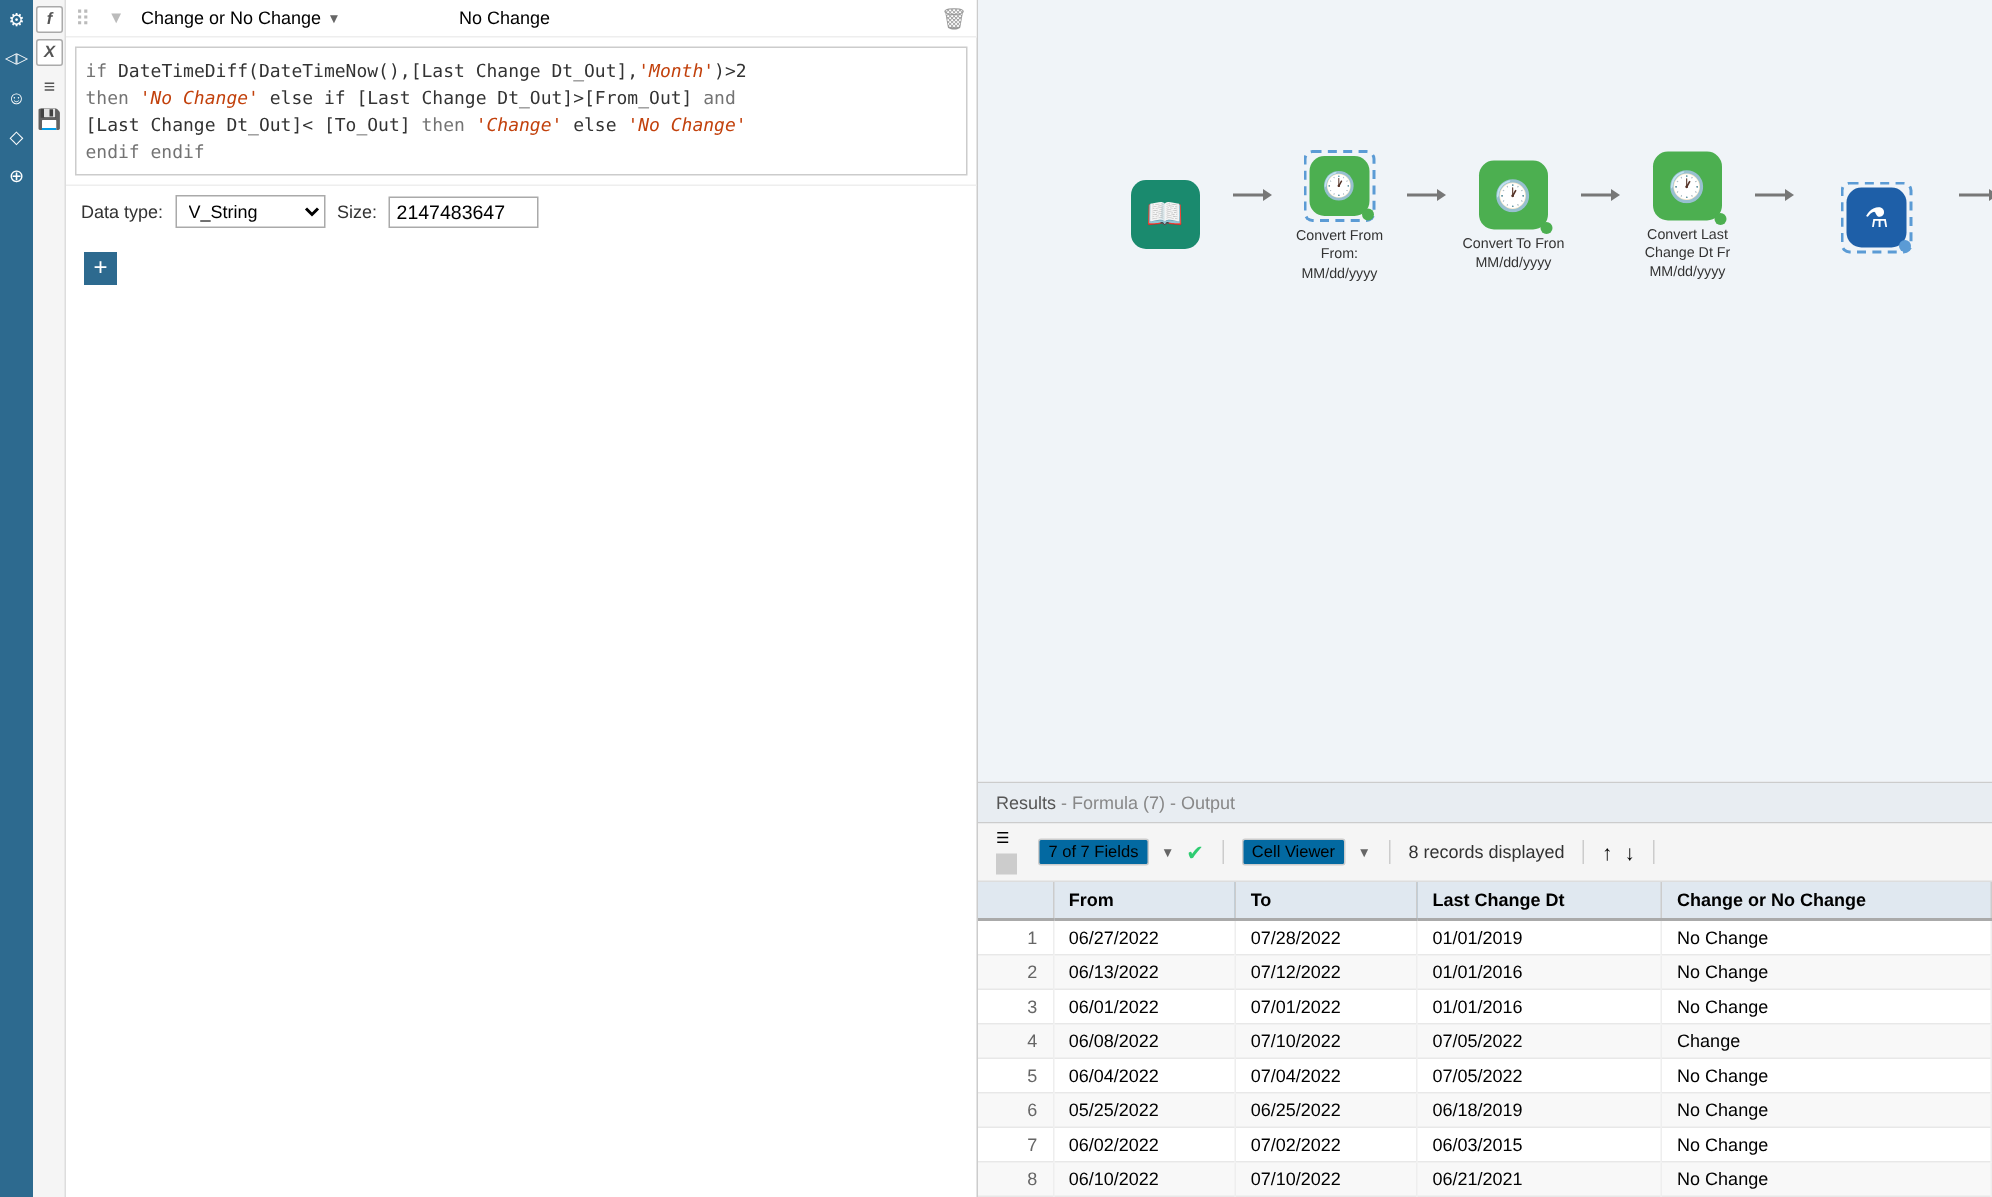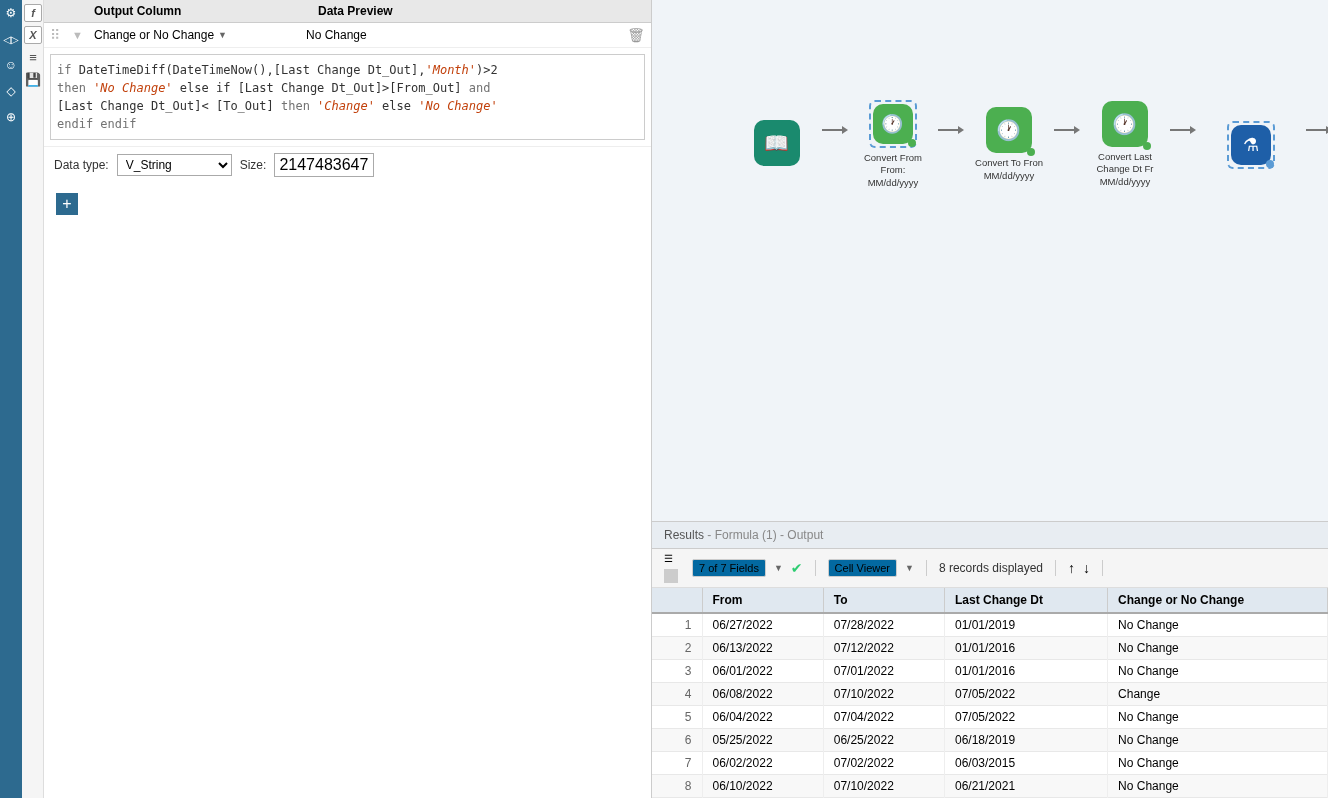--- a/index.html
+++ b/index.html
@@ -77,26 +77,26 @@
       padding: 6px 10px;
       gap: 8px;
       border-top: 1px solid #eee;
     }
     .dtype-label { font-size: 12px; color: #333; }
     .dtype-select {
       border: 1px solid #aaa;
       padding: 2px 4px;
       font-size: 12px;
       background: white;
-      width: 115px;
+      width: 100px;
     }
     .size-input {
       border: 1px solid #aaa;
       padding: 2px 4px;
-      font-size: 16px;
+      font-size: 13px;
       width: 100px;
     }
 
     .add-btn {
       width: 22px;
       height: 22px;
       background: #2d6a8f;
       color: white;
       border: none;
       cursor: pointer;
@@ -331,26 +331,20 @@
 
       <div class="top-icons-bar">
         <div class="left-toolbar-icon" title="Formula" style="font-style:italic; font-weight:bold; font-size:11px; border:1px solid #aaa; background:white; border-radius:2px;">f</div>
         <div class="left-toolbar-icon" title="Variable" style="font-style:italic; font-weight:bold; font-size:11px; border:1px solid #aaa; background:white; border-radius:2px;">X</div>
         <div class="left-toolbar-icon" title="Menu" style="font-size:13px;">≡</div>
         <div class="left-toolbar-icon" title="Save" style="font-size:13px;">💾</div>
       </div>
 
       <div style="flex:1; display:flex; flex-direction:column;">
 
-        <div class="col-header">
-          <div style="width:18px; color:#999; font-size:10px;"></div>
-          <div style="width:18px; color:#999; font-size:10px;"></div>
-          <div class="col-header-cell col-output-w">Output Column</div>
-          <div class="col-header-cell">Data Preview</div>
-        </div>
 
         <div class="row-data">
           <div style="width:18px; color:#bbb; cursor:grab; font-size:14px;">⠿</div>
           <div style="width:18px; color:#bbb; font-size:11px;">▼</div>
           <div style="min-width:200px; display:flex; align-items:center; gap:4px; margin-right:8px;">
             <span style="font-size:12px;">Change or No Change</span>
             <span style="font-size:9px; color:#666;">▼</span>
           </div>
           <div style="flex:1; display:flex; align-items:center; justify-content:space-between;">
             <span>No Change</span>
@@ -455,21 +449,21 @@
           <div class="wf-arrowhead"></div>
         </div>
 
       </div>
     </div>
 
     <div class="results-section">
 
       <div class="results-header">
         <span>Results</span>
-        <span style="color:#888;">- Formula (1) - Output</span>
+        <span style="color:#888;">- Formula (7) - Output</span>
       </div>
 
       <div class="results-toolbar">
 
         <div style="display:flex; flex-direction:column; gap:2px; margin-right:6px;">
           <div style="width:14px; height:14px; font-size:10px;">☰</div>
           <div style="width:14px; height:14px; background:#ccc;"></div>
         </div>
 
         <button class="field-count-btn">7 of 7 Fields</button>

